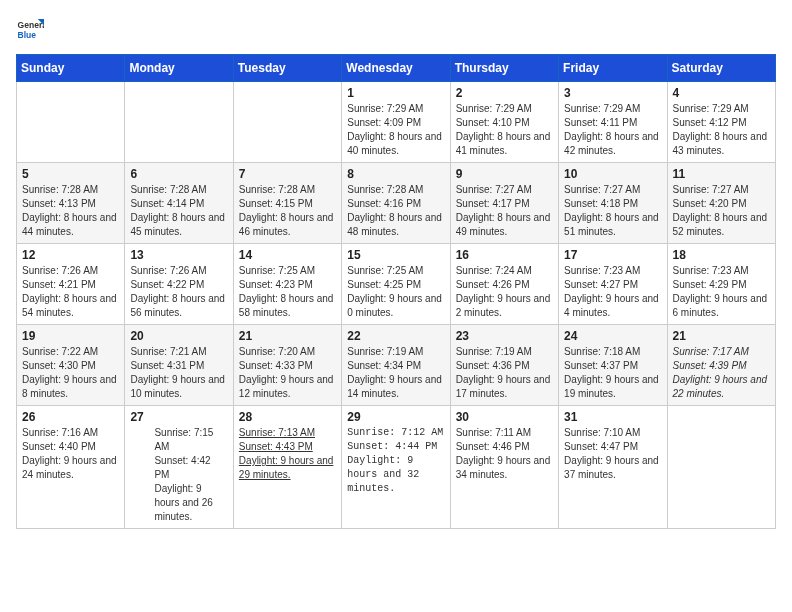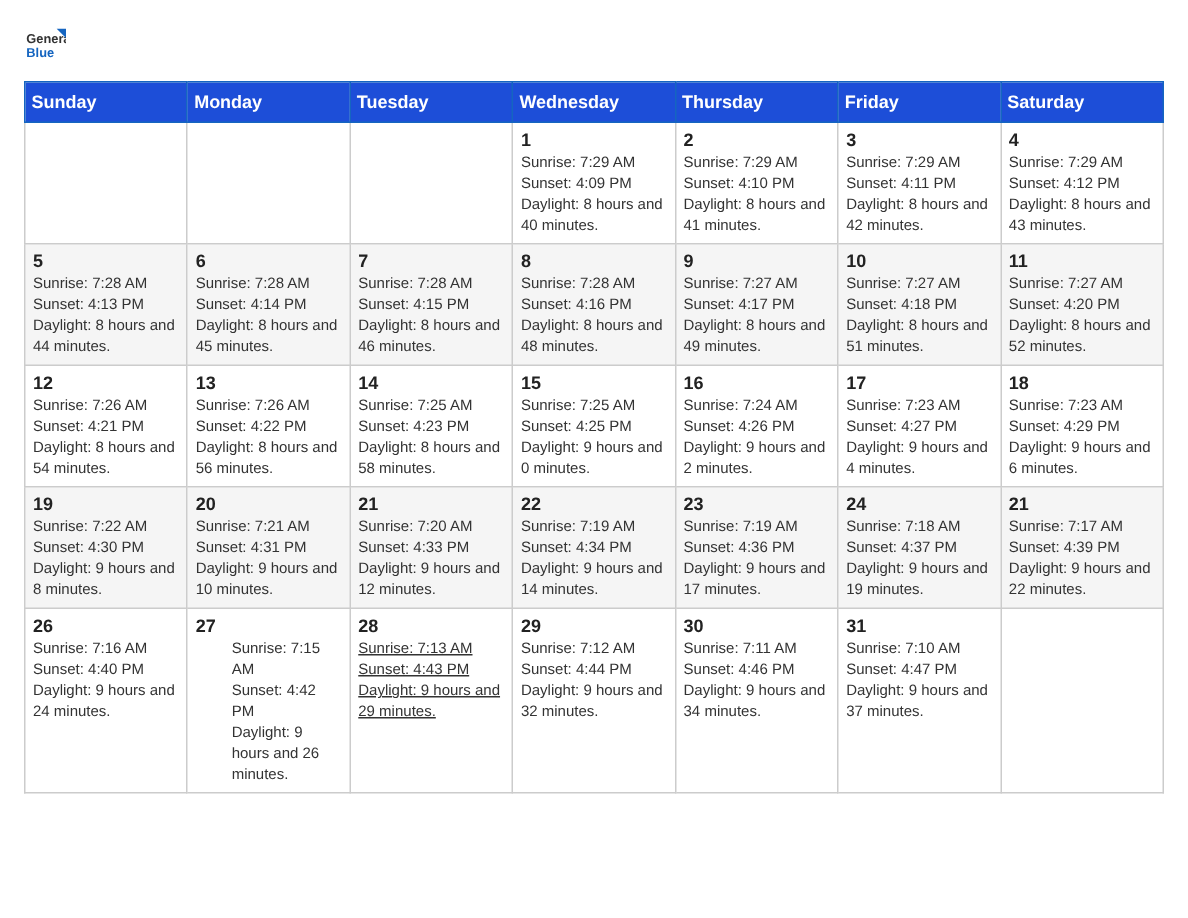--- a/index.html
+++ b/index.html
@@ -260,21 +260,21 @@
 Daylight: 9 hours and 17 minutes.</div>
         </td>
         <td>
           <div class="day-number">24</div>
           <div class="day-info" style="white-space: pre-line;">Sunrise: 7:18 AM
 Sunset: 4:37 PM
 Daylight: 9 hours and 19 minutes.</div>
         </td>
         <td>
           <div class="day-number">21</div>
-          <div class="day-info" style="white-space: pre-line;">Sunrise: 7:17 AM
+          <div class="day-info" style="white-space: pre-line; font-style: italic;">Sunrise: 7:17 AM
 Sunset: 4:39 PM
 Daylight: 9 hours and 22 minutes.</div>
         </td>
       </tr>
       <tr>
         <td>
           <div class="day-number">26</div>
           <div class="day-info" style="white-space: pre-line;">Sunrise: 7:16 AM
 Sunset: 4:40 PM
 Daylight: 9 hours and 24 minutes.</div>
@@ -286,21 +286,21 @@
 Daylight: 9 hours and 26 minutes.</div>
         </td>
         <td>
           <div class="day-number">28</div>
           <div class="day-info" style="white-space: pre-line; text-decoration: underline;">Sunrise: 7:13 AM
 Sunset: 4:43 PM
 Daylight: 9 hours and 29 minutes.</div>
         </td>
         <td>
           <div class="day-number">29</div>
-          <div class="day-info" style="white-space: pre-line;">Sunrise: 7:12 AM
+          <div class="day-info" style="white-space: pre-line; font-family: Liberation Mono, monospace;">Sunrise: 7:12 AM
 Sunset: 4:44 PM
 Daylight: 9 hours and 32 minutes.</div>
         </td>
         <td>
           <div class="day-number">30</div>
           <div class="day-info" style="white-space: pre-line;">Sunrise: 7:11 AM
 Sunset: 4:46 PM
 Daylight: 9 hours and 34 minutes.</div>
         </td>
         <td>

